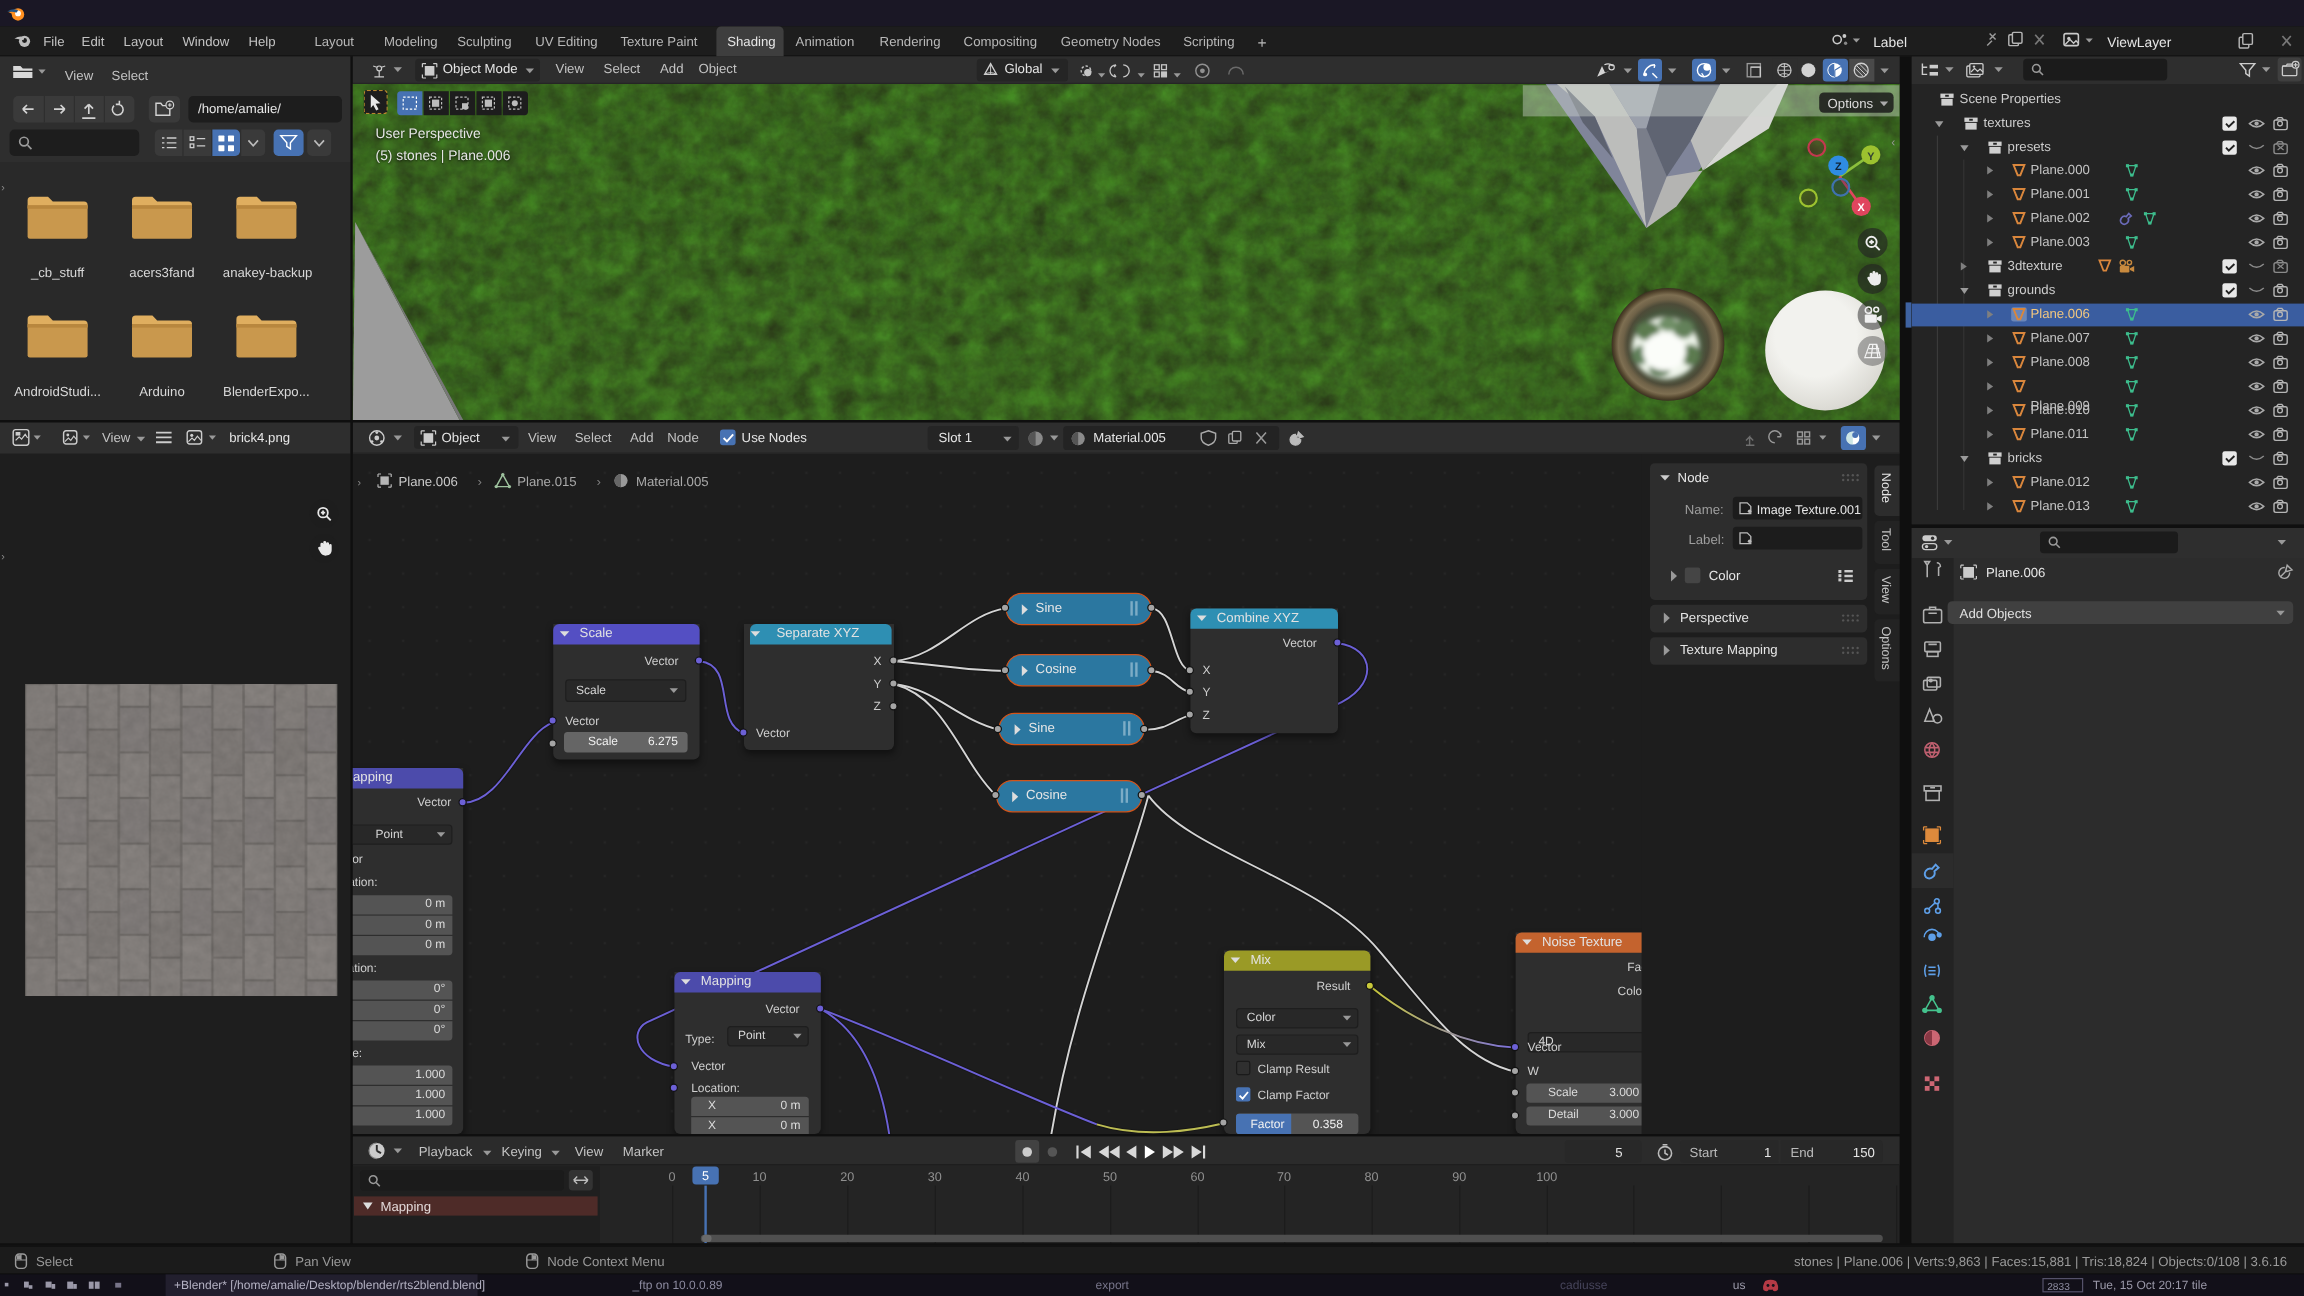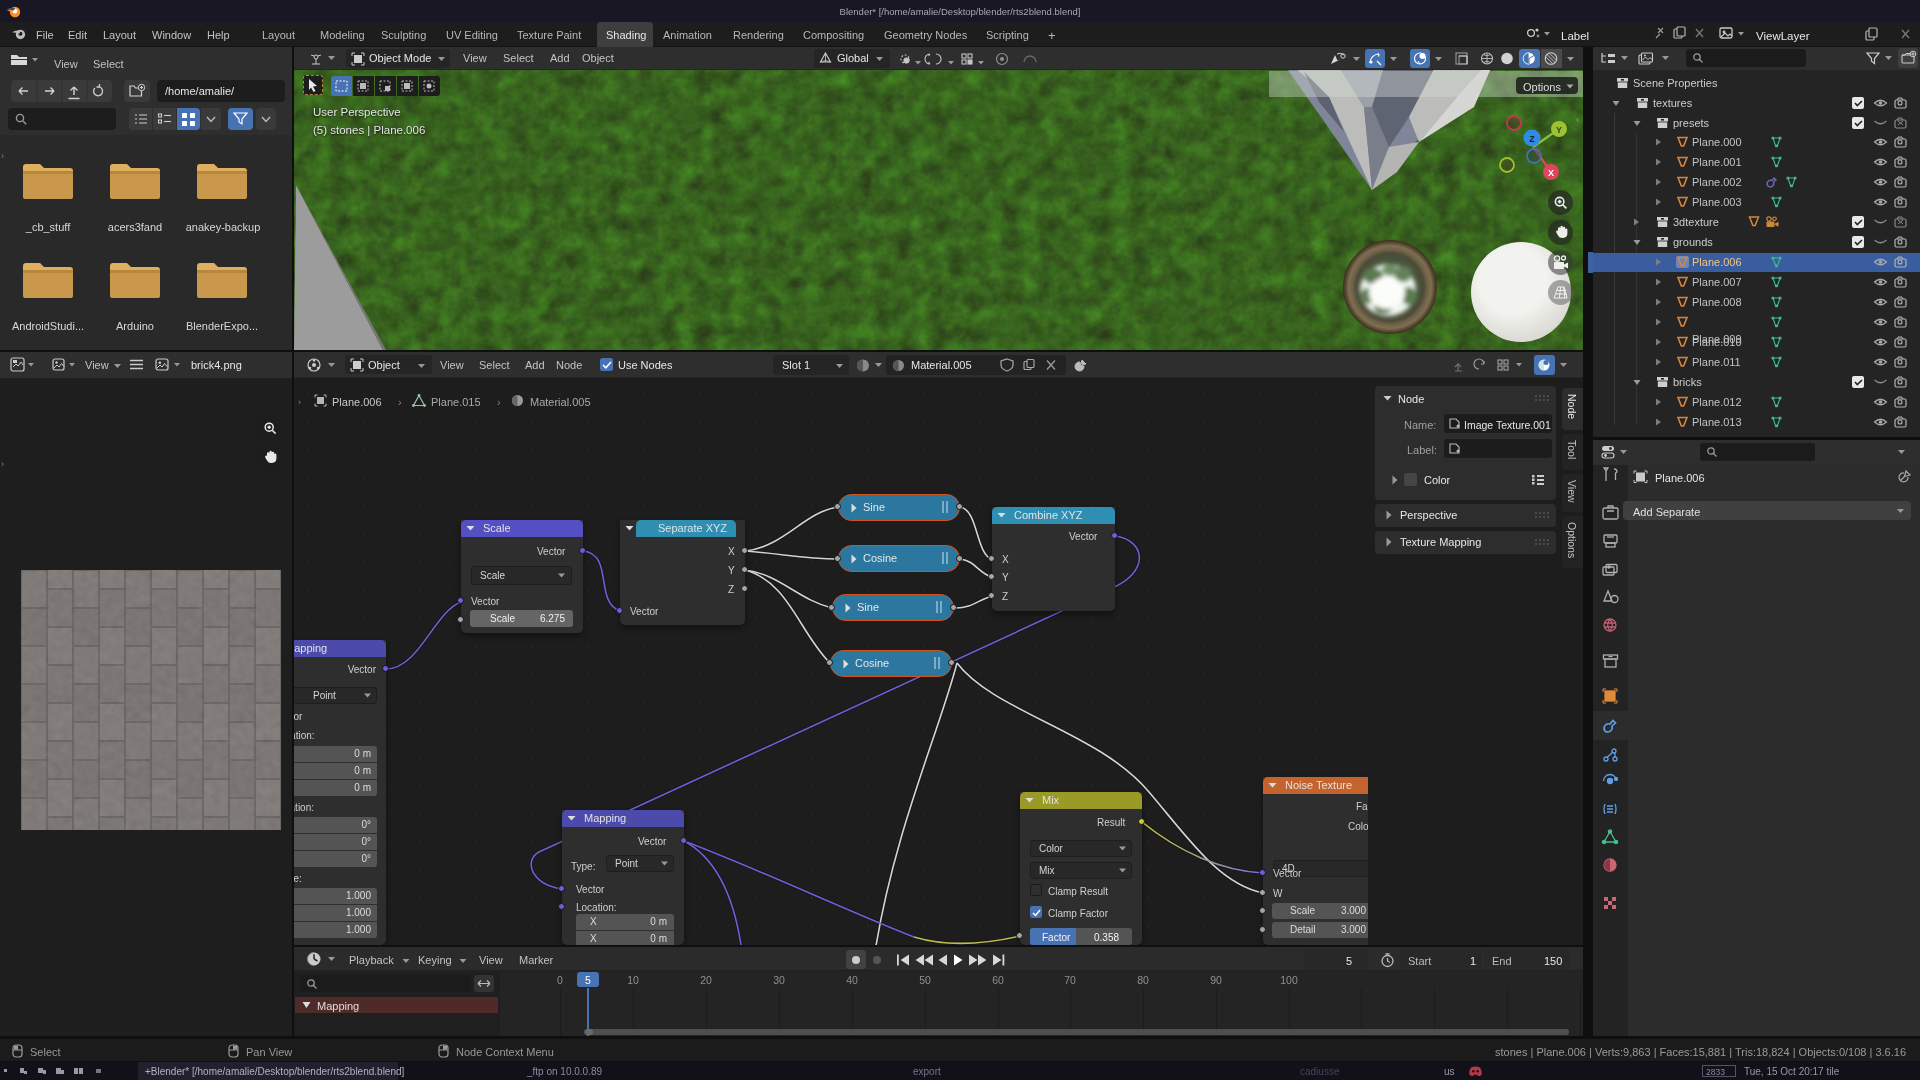--- a/index.html
+++ b/index.html
@@ -18,21 +18,20 @@
 </style></head>
 <body>
 
 <div class="abs" style="left:0;top:0;width:1920px;height:22px;background:#1a1725">
  <svg style="left:6px;top:3px" width="16" height="16" viewBox="0 0 16 16">
       <circle cx="9" cy="9" r="5.2" fill="#ff9021"></circle>
       <circle cx="9" cy="8.2" r="2.4" fill="#fff"></circle>
       <path d="M1 7 L9 5 L5 9 Z" fill="#ff9021"></path>
       <path d="M0 6.5 Q5 3.5 9 5.5 L8 7.5 Q4 6.5 0 6.5Z" fill="#265787"></path>
     </svg>
- <div class="tx" style="left:0;right:0;top:7px;text-align:center;font-size:9.5px;color:#a9a5b5">Blender* [/home/amalie/Desktop/blender/rts2blend.blend]</div>
 </div>
 
 <div class="abs" style="left:0;top:22px;width:1920px;height:25px;background:#1d1d1d;border-bottom:1px solid #131313">
  <svg style="left:12px;top:5px" width="15" height="14" viewBox="0 0 16 15">
       <circle cx="9" cy="8" r="5" fill="#bdbdbd"></circle>
       <circle cx="9" cy="7.2" r="2.2" fill="#1d1d1d"></circle>
       <path d="M0 5.5 Q5 2.5 9 4.5 L8 7 Q4 6 0 5.5Z" fill="#bdbdbd"></path>
     </svg>
  <div class="tx" style="left:36px;top:8px">File</div>
  <div class="tx" style="left:68px;top:8px">Edit</div>
@@ -567,21 +566,21 @@
     <div class="sock" style="left:285px;top:195px;background:#6c60d6"></div>
  <div class="ndd" style="left:177px;top:214px;width:101px;height:19px;line-height:18px"><span style="margin-left:8px">Scale</span><svg style="right:5px;top:6px" width="9" height="6" viewBox="0 0 9 6">
         <path d="M1 0.5 l3.5 4 3.5 -4 z" fill="#999"></path>
       </svg></div>
  <div class="nlab" style="left:177px;top:245px">Vector</div>
     <div class="sock" style="left:163px;top:245px;background:#6c60d6"></div>
  <div class="fld" style="left:176px;top:258px;width:103px;height:17px;line-height:17px;background:#656565;color:#f0f0f0"><span style="margin-left:20px">Scale</span><span style="position:absolute;right:8px">6.275</span></div>
  <div class="sock" style="left:163px;top:264px;background:#a5a5a5"></div>
 
  <div class="nbody" style="left:326px;top:168px;width:125px;height:105px"></div>
- <div class="nhead" style="left:342px;top:168px;width:100px;height:17px;background:#2e8fb3">Separate XYZ</div>
+ <div class="nhead" style="left:331px;top:168px;width:118px;height:17px;background:#2e8fb3">Separate XYZ</div>
  <svg style="left:331px;top:173px" width="9" height="7" viewBox="0 0 9 7">
       <path d="M0.5 1 l4 4.5 4 -4.5 z" fill="#ddd"></path>
     </svg>
  <div class="nlab" style="left:434px;top:195px">X</div>
     <div class="sock" style="left:447px;top:195px;background:#a5a5a5"></div>
  <div class="nlab" style="left:434px;top:214px">Y</div>
     <div class="sock" style="left:447px;top:214px;background:#a5a5a5"></div>
  <div class="nlab" style="left:434px;top:233px">Z</div>
     <div class="sock" style="left:447px;top:233px;background:#a5a5a5"></div>
  <div class="nlab" style="left:336px;top:255px">Vector</div>
@@ -1496,21 +1495,21 @@
  </svg>
  <svg style="left:40px;top:30px" width="15" height="14" viewBox="0 0 15 14">
       <rect x="3" y="2.5" width="9" height="9" fill="#c9c9c9"></rect>
       <path d="M1 1 h2.5 M11.5 1 h2.5 M1 12.5 h2.5 M11.5 12.5 h2.5 M1 1 v2.5 M1 10 v2.5 M14 1 v2.5 M14 10 v2.5" stroke="#c9c9c9"></path>
     </svg>
  <div class="tx wtx" style="left:62px;top:33px">Plane.006</div>
  <svg style="left:305px;top:30px" width="13" height="13" viewBox="0 0 13 13">
       <path d="M8 1 l4 4 -5.5 1.5 z M6.5 6.5 L2 11 M6 3 a4.5 4.5 0 1 0 4 4" fill="none" stroke="#aaa" stroke-width="1.2"></path>
     </svg>
  <div class="abs" style="left:30px;top:61px;width:288px;height:19px;background:#404040;border-radius:4px"></div>
- <div class="tx" style="left:40px;top:67px;color:#e0e0e0">Add Separate</div>
+ <div class="tx" style="left:40px;top:67px;color:#e0e0e0">Add Objects</div>
  <svg style="left:302px;top:68px" width="11" height="7" viewBox="0 0 11 7">
       <path d="M2 1 l3.5 4 3.5 -4 z" fill="#999"></path>
     </svg>
 </div>
 
 <div class="abs" style="left:0;top:1038px;width:1920px;height:23px;background:#1b1b1b;border-top:1px solid #101010">
  <svg style="left:12px;top:5px" width="11" height="14" viewBox="0 0 11 14">
       <rect x="1" y="1" width="9" height="12" rx="3" fill="none" stroke="#9a9a9a" stroke-width="1.2"></rect>
       <path d="M5.5 1 v5 M1 6 h9" stroke="#9a9a9a" stroke-width="1"></path>
       <rect x="2" y="2" width="3.5" height="3.5" fill="#9a9a9a"></rect>

